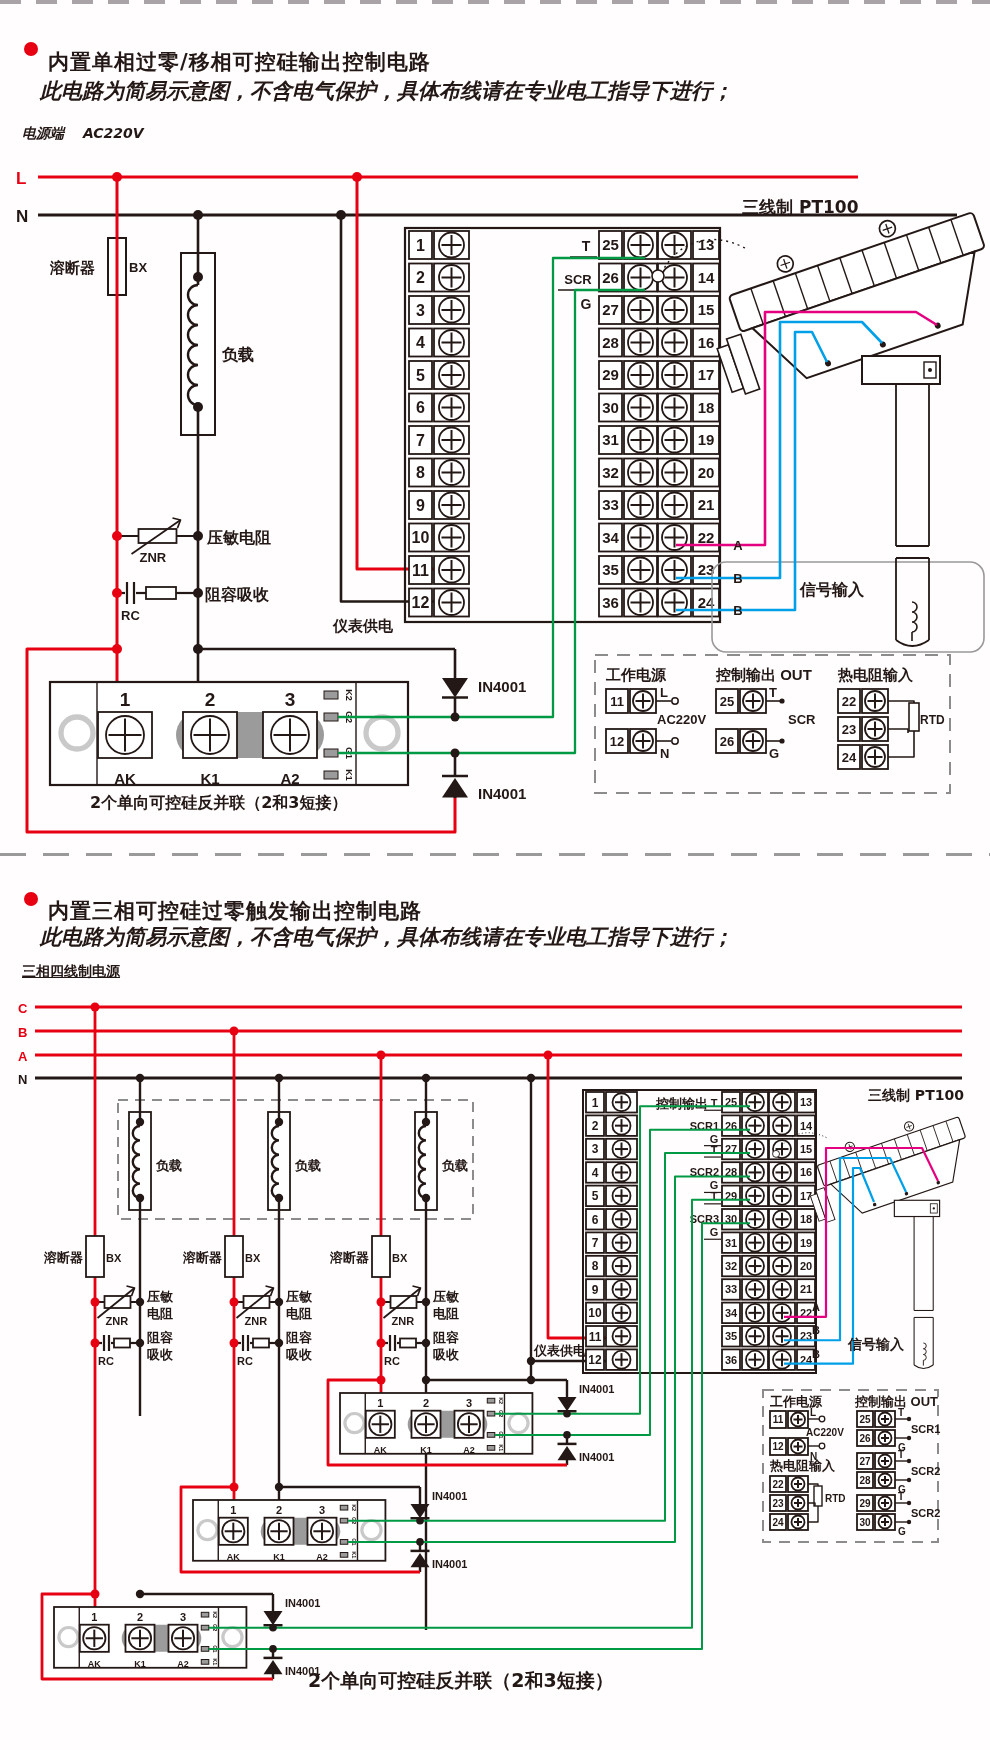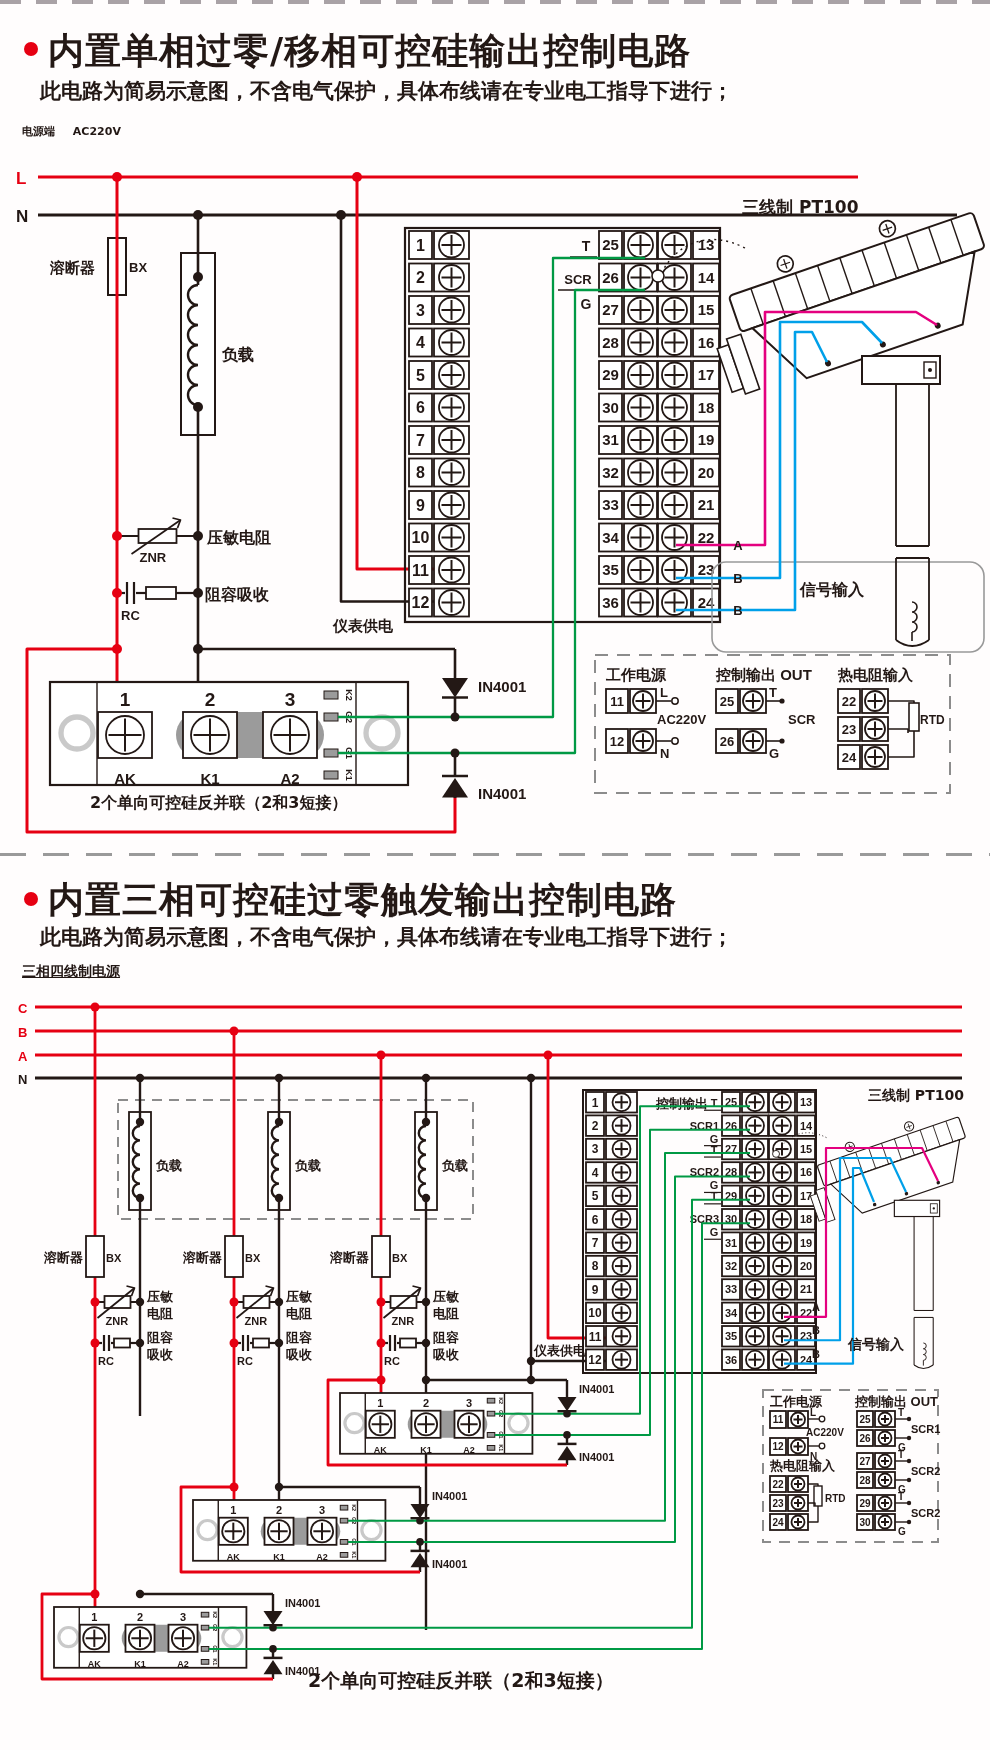--- a/index.html
+++ b/index.html
@@ -1,21 +1,21 @@
 <!DOCTYPE html>
 <html lang="zh"><head>
 <meta charset="utf-8">
 <style>
   html,body{margin:0;padding:0;background:#fff;}
   #root{position:relative;width:990px;height:1750px;background:#fffdfd;overflow:hidden;
         font-family:"DejaVu Sans","Liberation Sans",sans-serif;}
   svg{position:absolute;left:0;top:0;}
   .lbl{position:absolute;font-weight:bold;color:#231815;white-space:nowrap;line-height:1.12;}
-  .title{font-size:36px;letter-spacing:1px;}
-  .subtitle{font-size:21px;}
+  .title{font-size:21px;letter-spacing:1px;margin-top:20px;}
+  .subtitle{font-size:21px;font-style:italic;}
   .bullet{position:absolute;width:14px;height:14px;border-radius:50%;background:#e60012;}
   .topdash{position:absolute;left:0;top:0;width:990px;height:4px;
      background:repeating-linear-gradient(90deg,#a9a2a6 0 21px,transparent 21px 36px);}
   .divdash{position:absolute;left:0;top:853px;width:990px;height:3px;
      background:repeating-linear-gradient(90deg,#9a9a9a 0 26px,transparent 26px 43px);}
 </style>
 </head>
 <body>
 
 <div id="root">
@@ -1159,21 +1159,21 @@
         <line x1="885" y1="1518" x2="885" y2="1526" stroke="#231815" stroke-width="2"></line>
         <line x1="895" y1="1522" x2="908" y2="1522" stroke="#231815" stroke-width="1.4"></line>
         <circle cx="909" cy="1522" r="2.2" fill="#231815"></circle>
         <text x="898" y="1535" font-size="10" fill="#231815" font-weight="700" text-anchor="start" font-family="&quot;Liberation Sans&quot;,&quot;DejaVu Sans&quot;,sans-serif">G</text>
       </g>
     </svg>
 
   <div class="bullet" style="left:24px;top:42px;"></div>
   <div class="lbl title" style="left:48px;top:31px;">内置单相过零/移相可控硅输出控制电路</div>
   <div class="lbl subtitle" style="left:40px;top:80px;">此电路为简易示意图，不含电气保护，具体布线请在专业电工指导下进行；</div>
-  <div class="lbl" style="left:22px;top:126px;font-size:11px;">
+  <div class="lbl" style="left:22px;top:126px;font-size:14px;font-style:italic;">
     <span>电源端</span>
     <span style="margin-left:14px;">AC220V</span>
   </div>
   <div class="lbl" style="left:742px;top:198px;font-size:17px;">三线制  PT100</div>
   <div class="lbl" style="left:800px;top:581px;font-size:16px;">信号输入</div>
   <div class="lbl" style="left:333px;top:618px;font-size:15px;">仪表供电</div>
   <div class="lbl" style="left:90px;top:794px;font-size:16px;">2个单向可控硅反并联（2和3短接）</div>
 
   <div class="divdash"></div>
 

